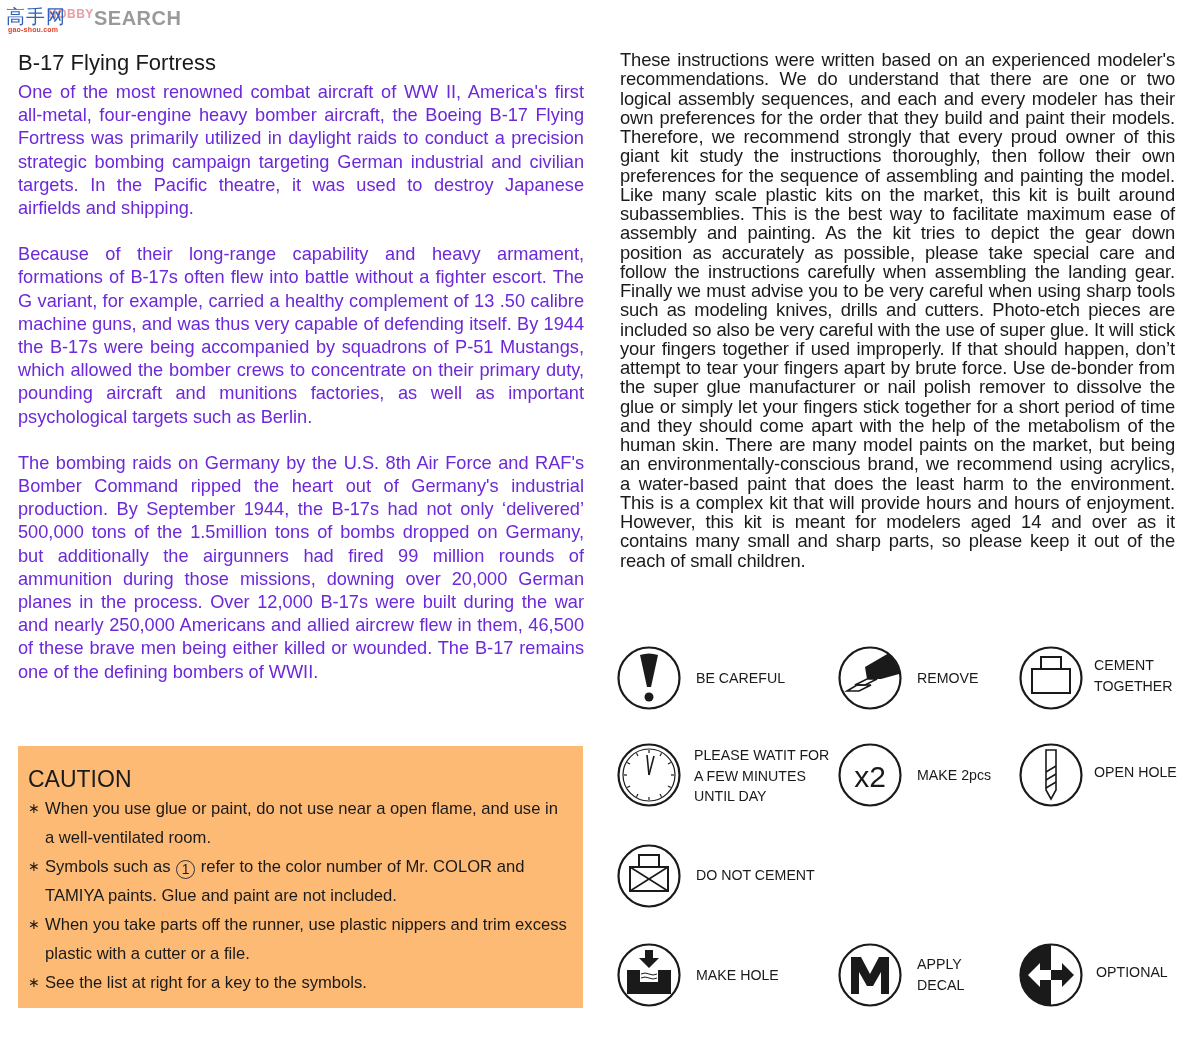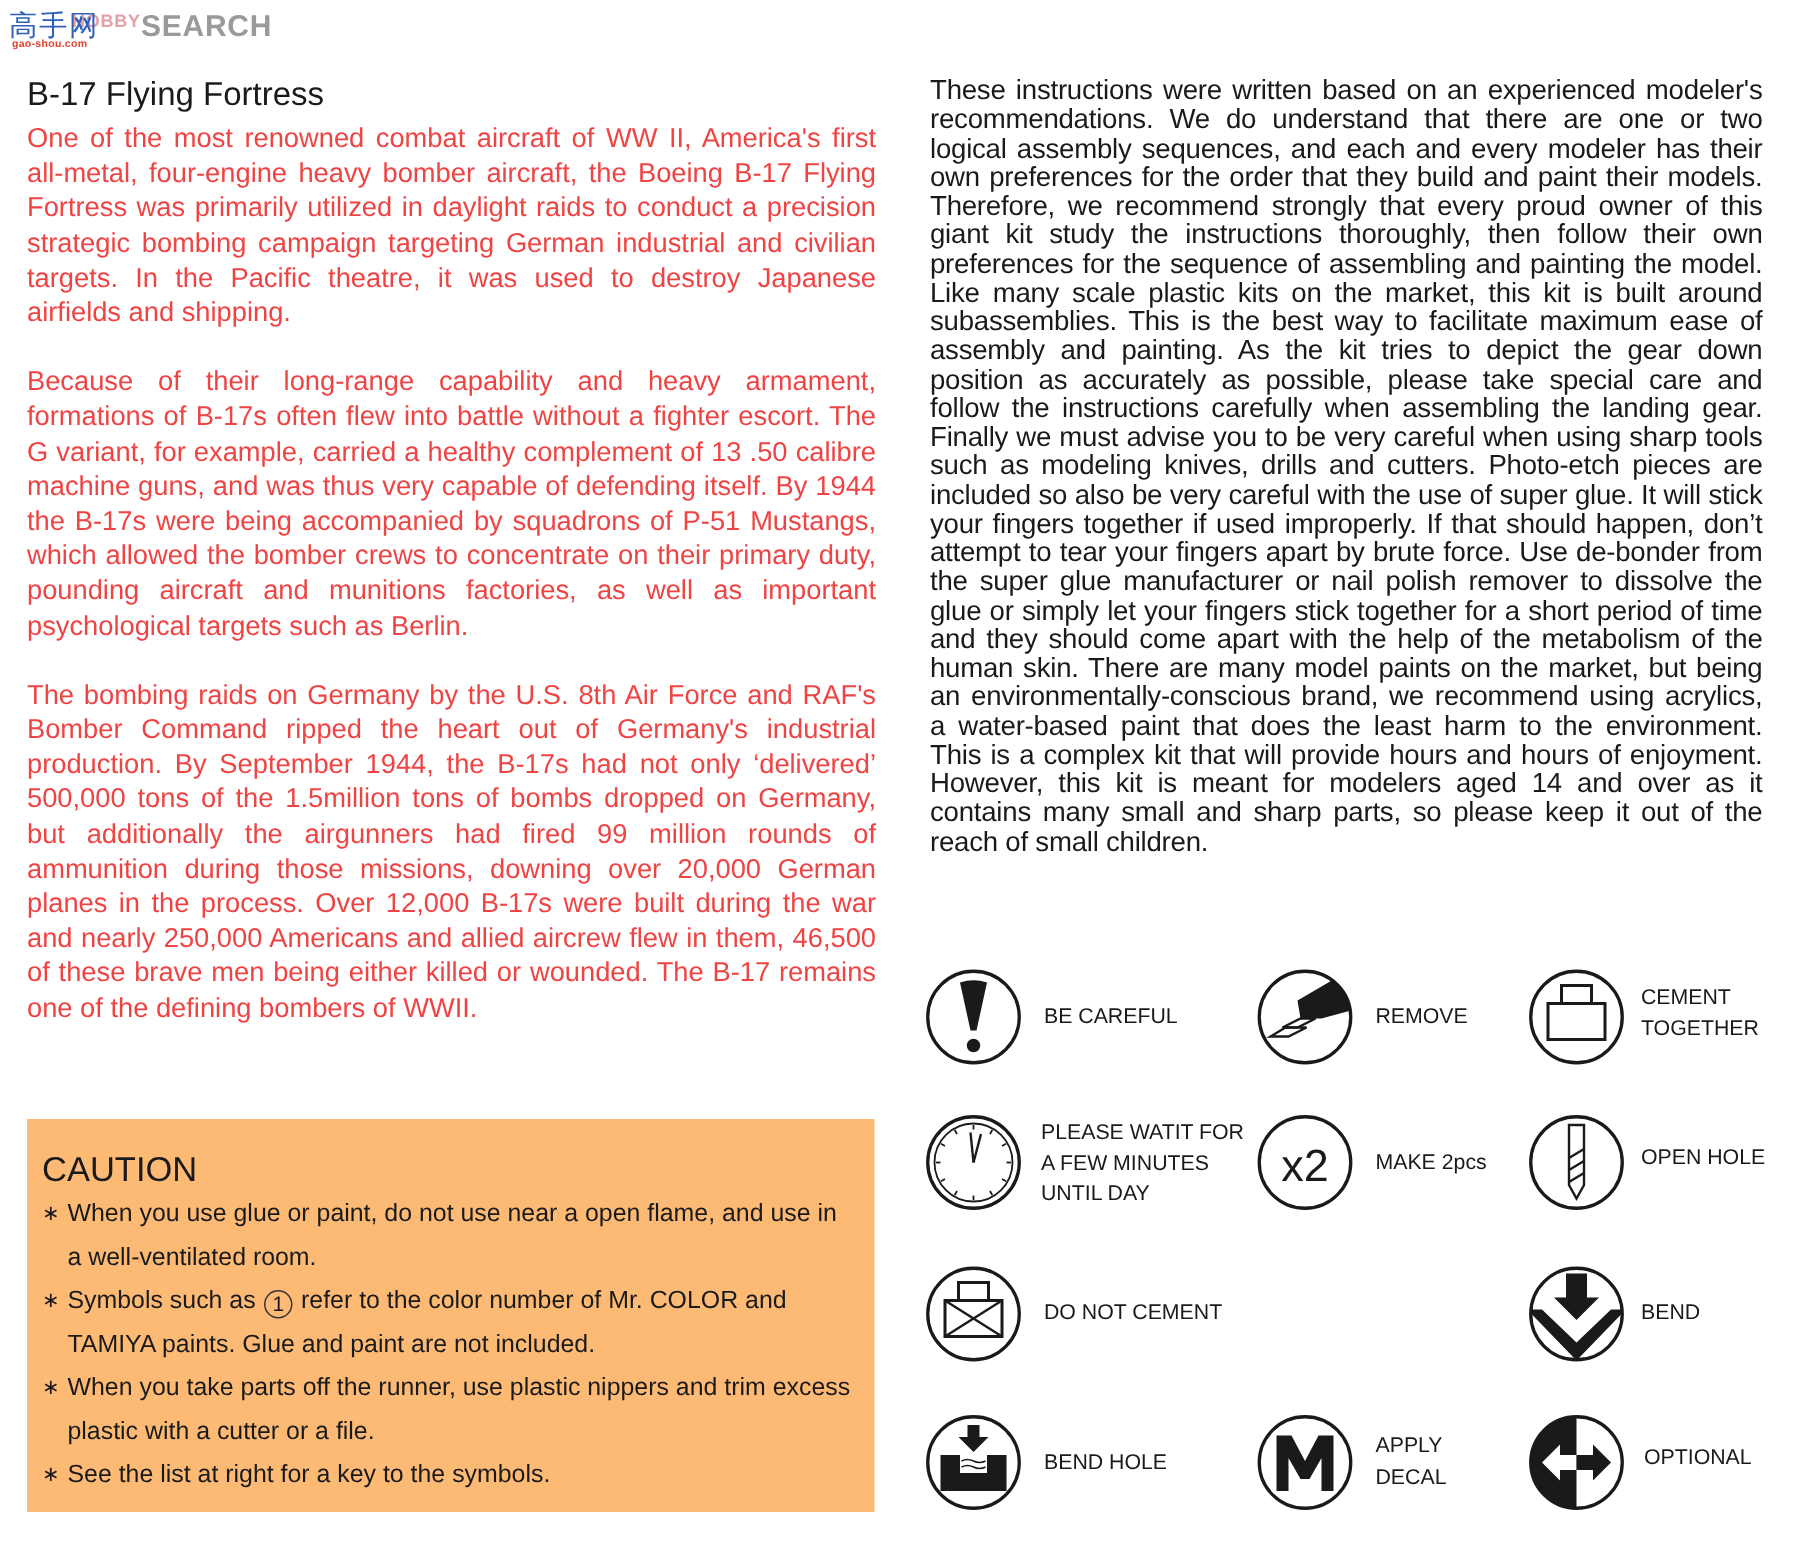--- a/index.html
+++ b/index.html
@@ -29,21 +29,21 @@
 
     .title {
       position: absolute; left: 18px; top: 50px; font-size: 22px; color: #1a1a1a;
       margin: 0; font-weight: normal;
     }
     .left-col {
       position: absolute; left: 18px; top: 81px; width: 566px;
     }
     .para {
       font-size: 18.2px; line-height: 23.2px; text-align: justify; margin: 0 0 23px 0;
-      color: #ef4444;
+      color: #6d28d9;
     }
 
     .caution {
       position: absolute; left: 18px; top: 746px; width: 565px; height: 262px;
       background: #fdba74;
     }
     .caution-title {
       position: absolute; left: 10px; top: 20px; font-size: 23px; color: #1a1a1a;
     }
     .caution-list {
@@ -225,47 +225,30 @@
       <rect x="14" y="24" width="38" height="24" fill="none" stroke="#1a1a1a" stroke-width="2"></rect>
       <line x1="14" y1="24" x2="52" y2="48" stroke="#1a1a1a" stroke-width="1.6"></line>
       <line x1="52" y1="24" x2="14" y2="48" stroke="#1a1a1a" stroke-width="1.6"></line>
     </svg>
     <div class="sym-label" style="left:80px;top:22px;text-align:center;">
       <div>DO NOT CEMENT</div>
     </div>
   </div>
 
 
-  <div class="sym" style="left:1018px;top:843px;width:180px;height:66px;">
-    <svg width="66" height="66" viewBox="0 0 66 66">
-      <defs>
-          <clipPath id="c3">
-            <circle cx="33" cy="33" r="30"></circle>
-          </clipPath>
-        </defs>
-      <circle cx="33" cy="33" r="30.5" fill="none" stroke="#1a1a1a" stroke-width="2.2"></circle>
-      <path d="M26 6 L40 6 L40 22 L48 22 L33 37 L18 22 L26 22 Z" fill="#1a1a1a"></path>
-      <g clip-path="url(#c3)">
-        <path d="M0 30 L10 30 L33 52 L56 30 L66 30 L33 64 Z" fill="#1a1a1a"></path>
-      </g>
-    </svg>
-    <div class="sym-label" style="left:76px;top:22px;">
-      <div>BEND</div>
-    </div>
-  </div>
 
   <div class="sym" style="left:616px;top:942px;width:210px;height:66px;">
     <svg width="66" height="66" viewBox="0 0 66 66">
       <circle cx="33" cy="33" r="30.5" fill="none" stroke="#1a1a1a" stroke-width="2.2"></circle>
       <path d="M29 8 L37 8 L37 16 L43 16 L33 26 L23 16 L29 16 Z" fill="#1a1a1a"></path>
       <path d="M11 28 L24 28 L24 40 L42 40 L42 28 L55 28 L55 52 L11 52 Z" fill="#1a1a1a"></path>
       <path d="M25 32 Q29 30 33 32 Q37 34 41 32 M25 36 Q29 34 33 36 Q37 38 41 36" fill="none" stroke="#1a1a1a" stroke-width="1"></path>
     </svg>
     <div class="sym-label" style="left:80px;top:23px;">
-      <div>BEND HOLE</div>
+      <div>MAKE HOLE</div>
     </div>
   </div>
 
   <div class="sym" style="left:837px;top:942px;width:170px;height:66px;">
     <svg width="66" height="66" viewBox="0 0 66 66">
       <circle cx="33" cy="33" r="30.5" fill="none" stroke="#1a1a1a" stroke-width="2.2"></circle>
       <path d="M14 15 L24 15 L33 32 L42 15 L52 15 L52 52 L44 52 L44 30 L36 44 L30 44 L22 30 L22 52 L14 52 Z" fill="#1a1a1a"></path>
     </svg>
     <div class="sym-label" style="left:80px;top:12px;">
       <div>APPLY</div>

